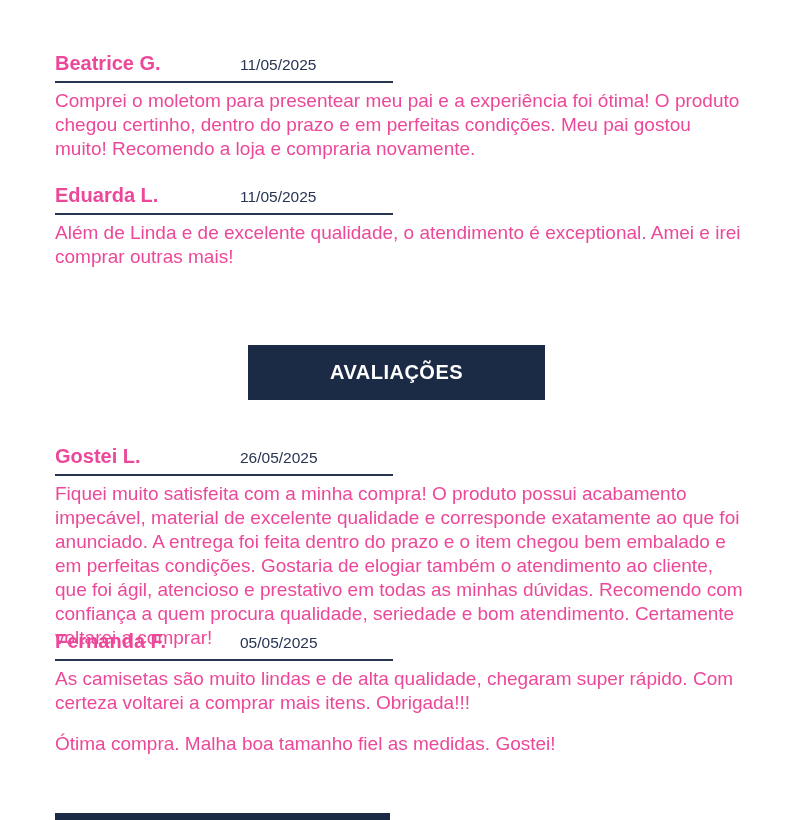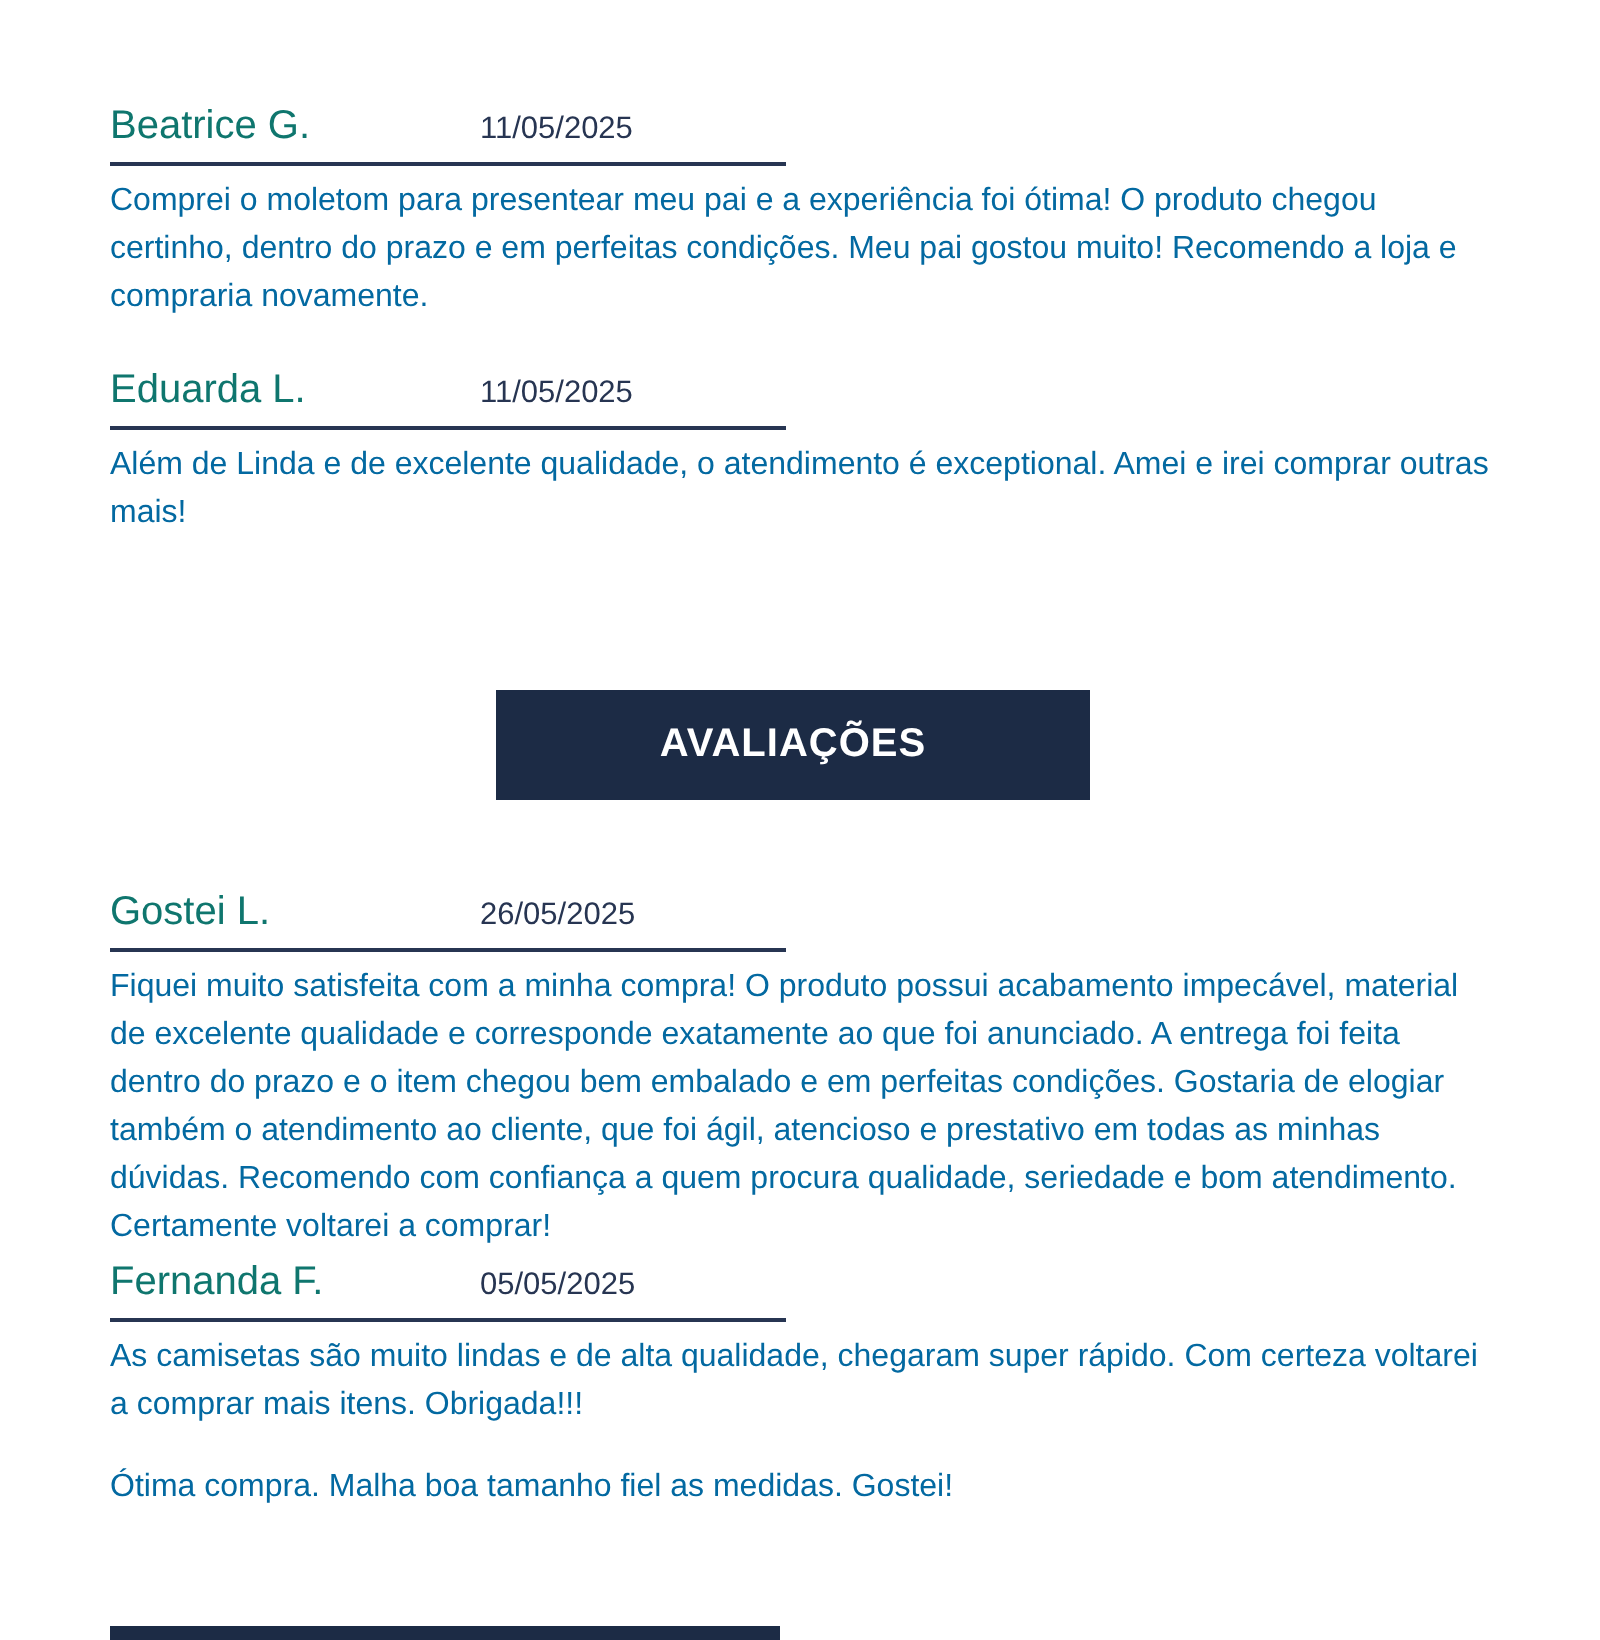--- a/index.html
+++ b/index.html
@@ -21,35 +21,35 @@
     display: flex;
     align-items: baseline;
     width: 338px;
     border-bottom: 2px solid #273552;
     padding-bottom: 5px;
   }
   .rname {
     flex: 0 0 185px;
     font-size: 20px;
     line-height: 26px;
-    font-weight: normal;
-    color: #0f766e;
+    font-weight: bold;
+    color: #ec4899;
     white-space: nowrap;
   }
   .rdate {
     font-size: 15.5px;
     font-weight: normal;
     color: #273552;
     white-space: nowrap;
   }
   .rbody {
     margin-top: 6px;
-    font-size: 16px;
+    font-size: 19px;
     line-height: 24px;
-    color: #0369a1;
+    color: #ec4899;
   }
   .banner {
     position: absolute;
     left: 248px;
     top: 345px;
     width: 297px;
     height: 55px;
     background: #1c2b45;
     display: flex;
     align-items: center;

